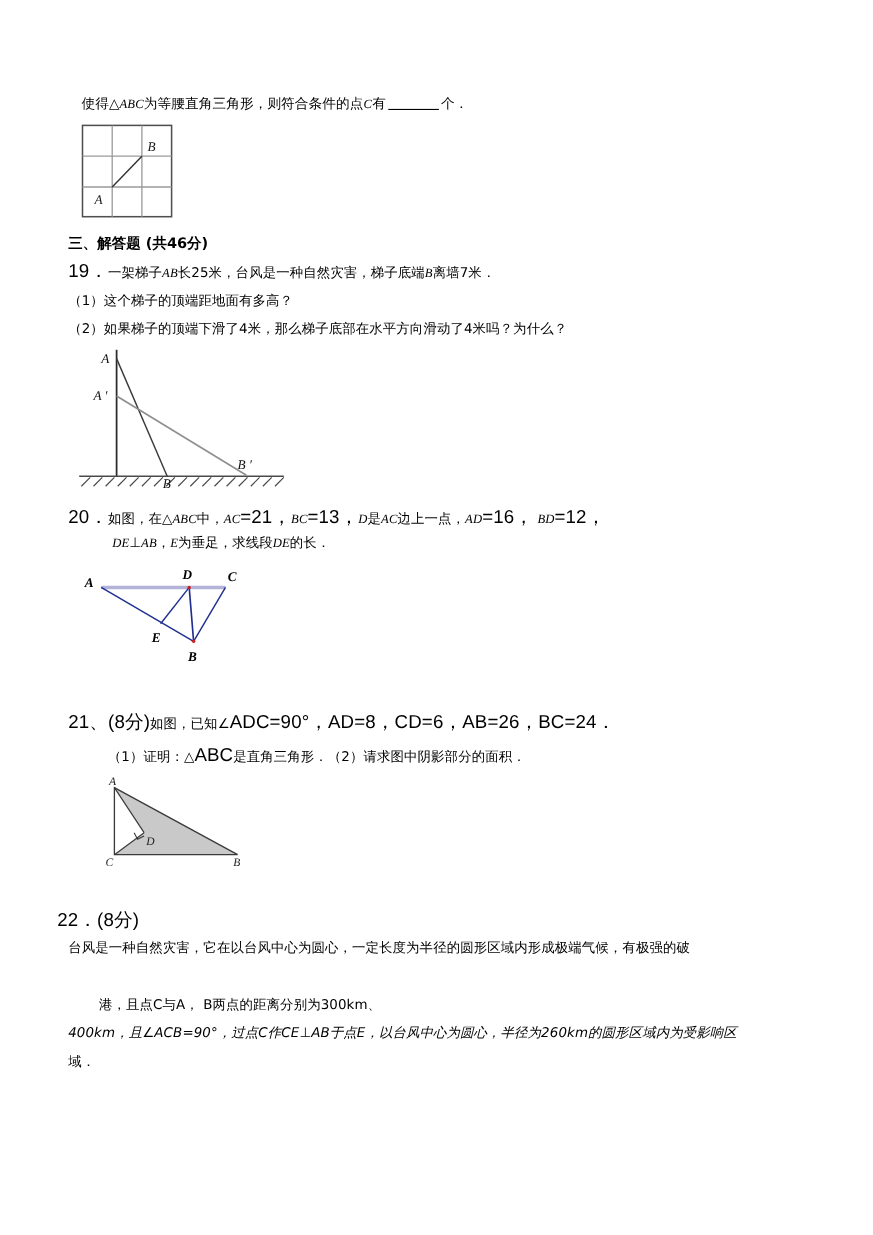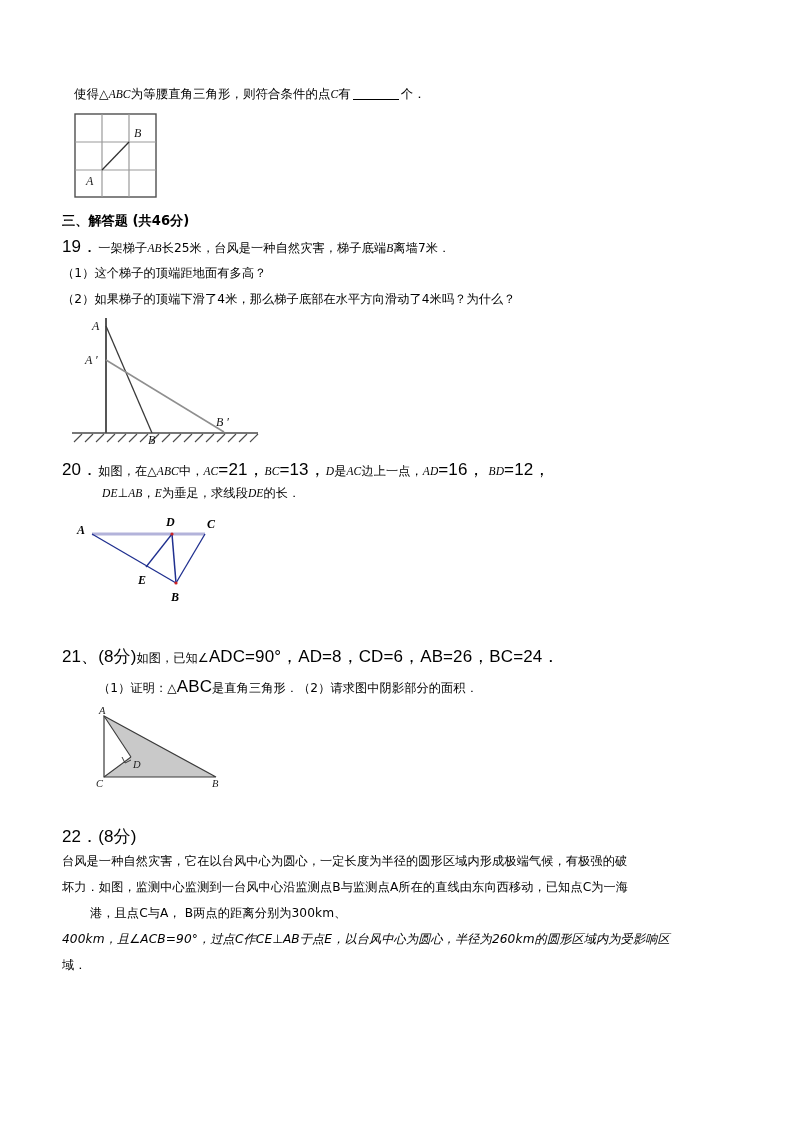--- a/index.html
+++ b/index.html
@@ -176,23 +176,22 @@
 
       <polyline points="34,51 37,57 43,54" fill="none" stroke="#3a3a3a" stroke-width="1"></polyline>
 
       <text x="11" y="8" font-family="Liberation Serif, serif" font-style="italic" font-size="10.5" fill="#222">A</text>
       <text x="45" y="62" font-family="Liberation Serif, serif" font-style="italic" font-size="10.5" fill="#222">D</text>
       <text x="8" y="81" font-family="Liberation Serif, serif" font-style="italic" font-size="10.5" fill="#222">C</text>
       <text x="124" y="81" font-family="Liberation Serif, serif" font-style="italic" font-size="10.5" fill="#222">B</text>
     </svg>
   </div>
 
-  <div class="txt cn" style="left:62px; top:828px; font-size:12px;">
+  <div class="txt cn" style="left:52px; top:828px; font-size:12px;">
     <span class="mono-ish">22．</span><span class="mono-ish">(8分)</span>
   </div>
 
   <div class="txt cn" style="left:62px; top:855px; font-size:12.2px;">台风是一种自然灾害，它在以台风中心为圆心，一定长度为半径的圆形区域内形成极端气候，有极强的破</div>
-  <div class="txt cn" style="left:62px; top:881px; font-size:12.2px;">坏力．如图，监测中心监测到一台风中心沿监测点B与监测点A所在的直线由东向西移动，已知点C为一海</div>
   <div class="txt cn" style="left:62px; top:907px; font-size:12.2px;margin-left:28px;">港，且点C与A，  B两点的距离分别为300km、</div>
   <div class="txt cn" style="left:62px; top:933px; font-size:12.2px;font-style:italic;">400km，且∠ACB=90°，过点C作CE⊥AB于点E，以台风中心为圆心，半径为260km的圆形区域内为受影响区</div>
   <div class="txt cn" style="left:62px; top:959px; font-size:12.2px;">域．</div>
 
 </div>
 
 </body></html>

